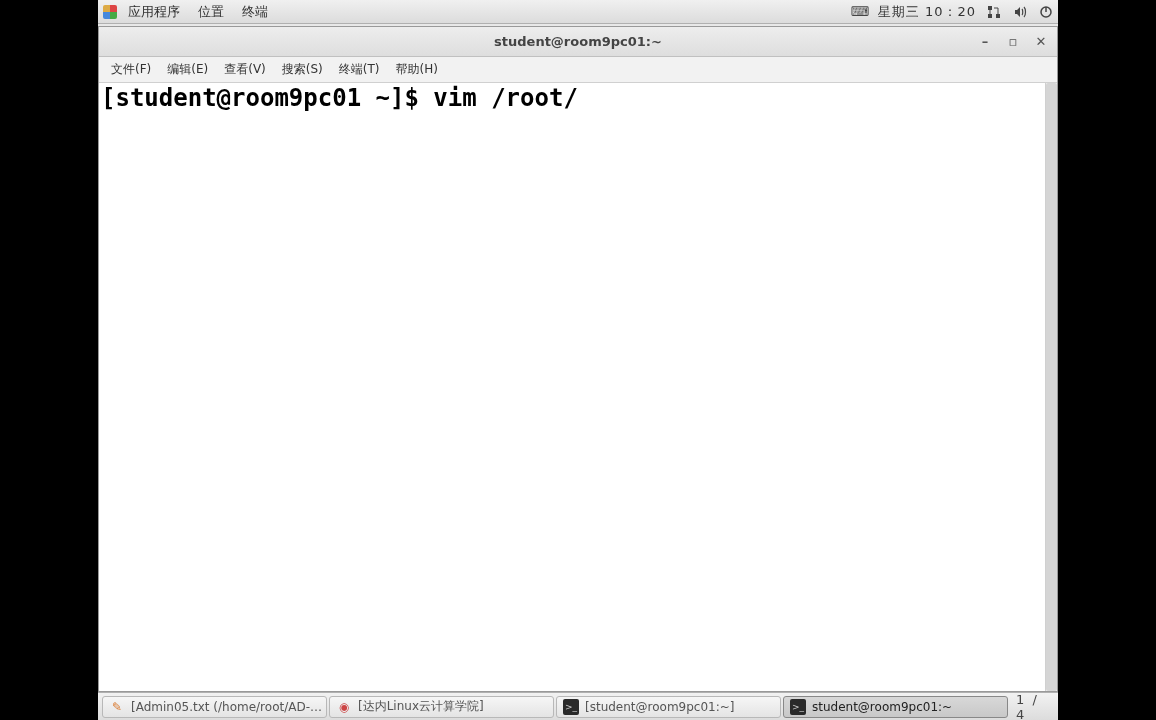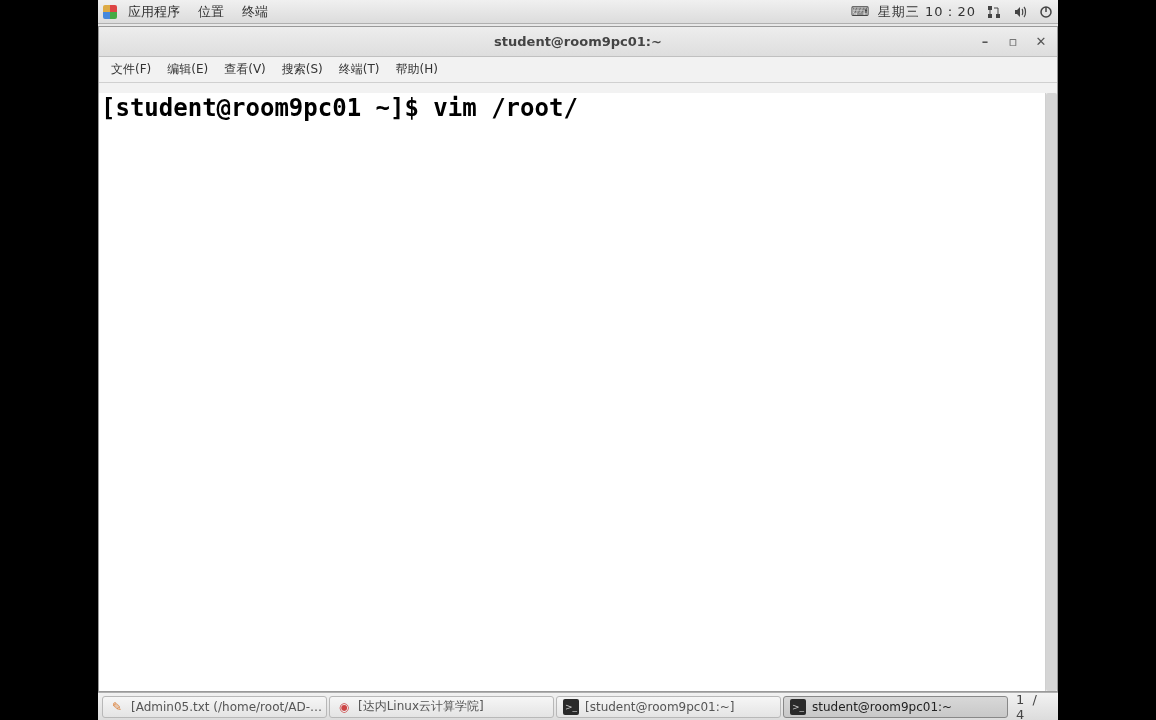--- a/index.html
+++ b/index.html
@@ -86,21 +86,20 @@
     padding: 0 4px;
     font-size: 12px;
     color: #333;
   }
   .menu-item { padding: 3px 8px; cursor: pointer; }
   .terminal-area {
     flex: 1;
     background: #fff;
     position: relative;
     overflow: hidden;
-    margin-top: 10px;
   }
   .terminal-content {
     font-family: "DejaVu Sans Mono", "Liberation Mono", monospace;
     font-size: 24px;
     font-weight: bold;
     color: #000;
     padding: 0px 2px;
     white-space: pre;
     line-height: 1.3;
   }

